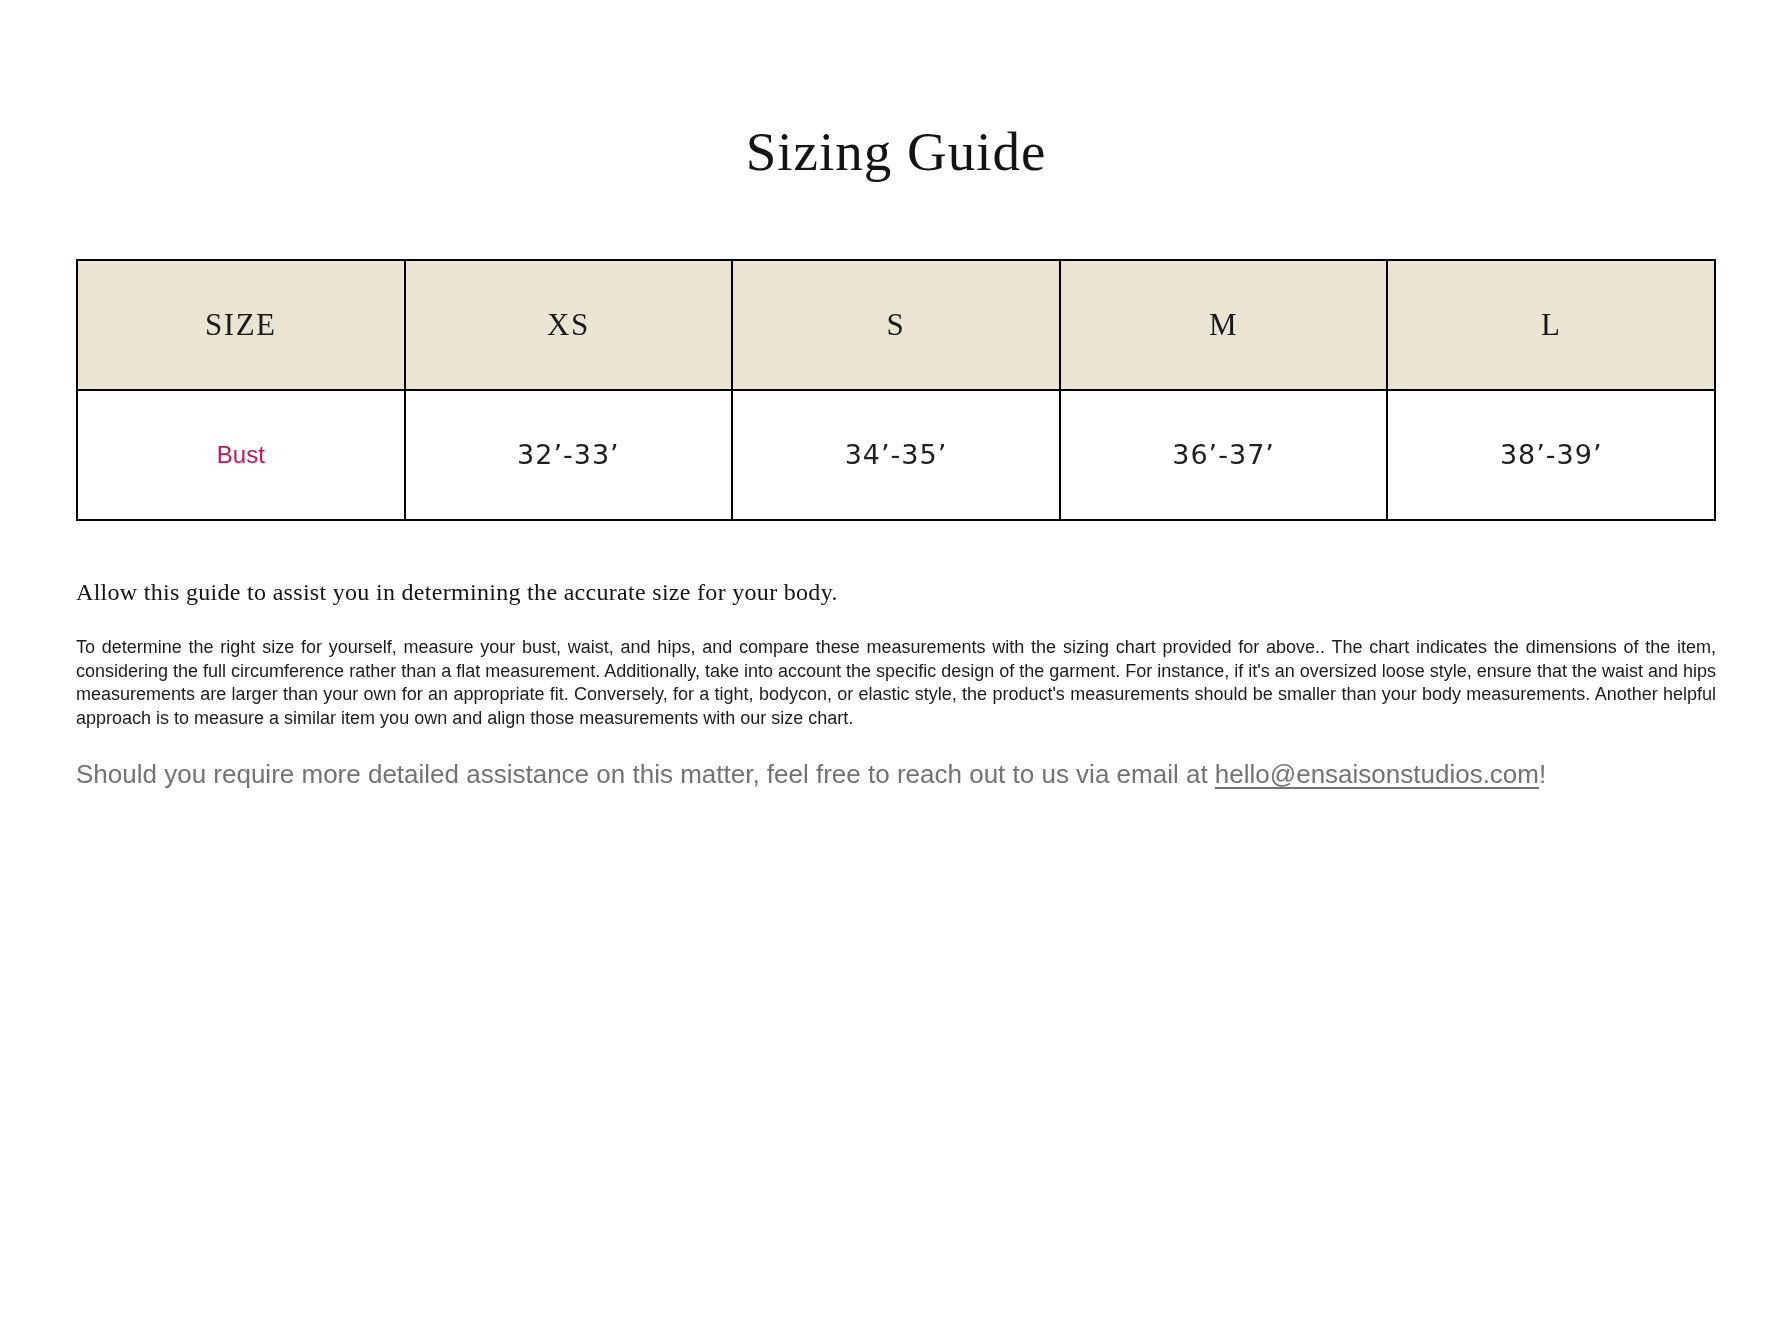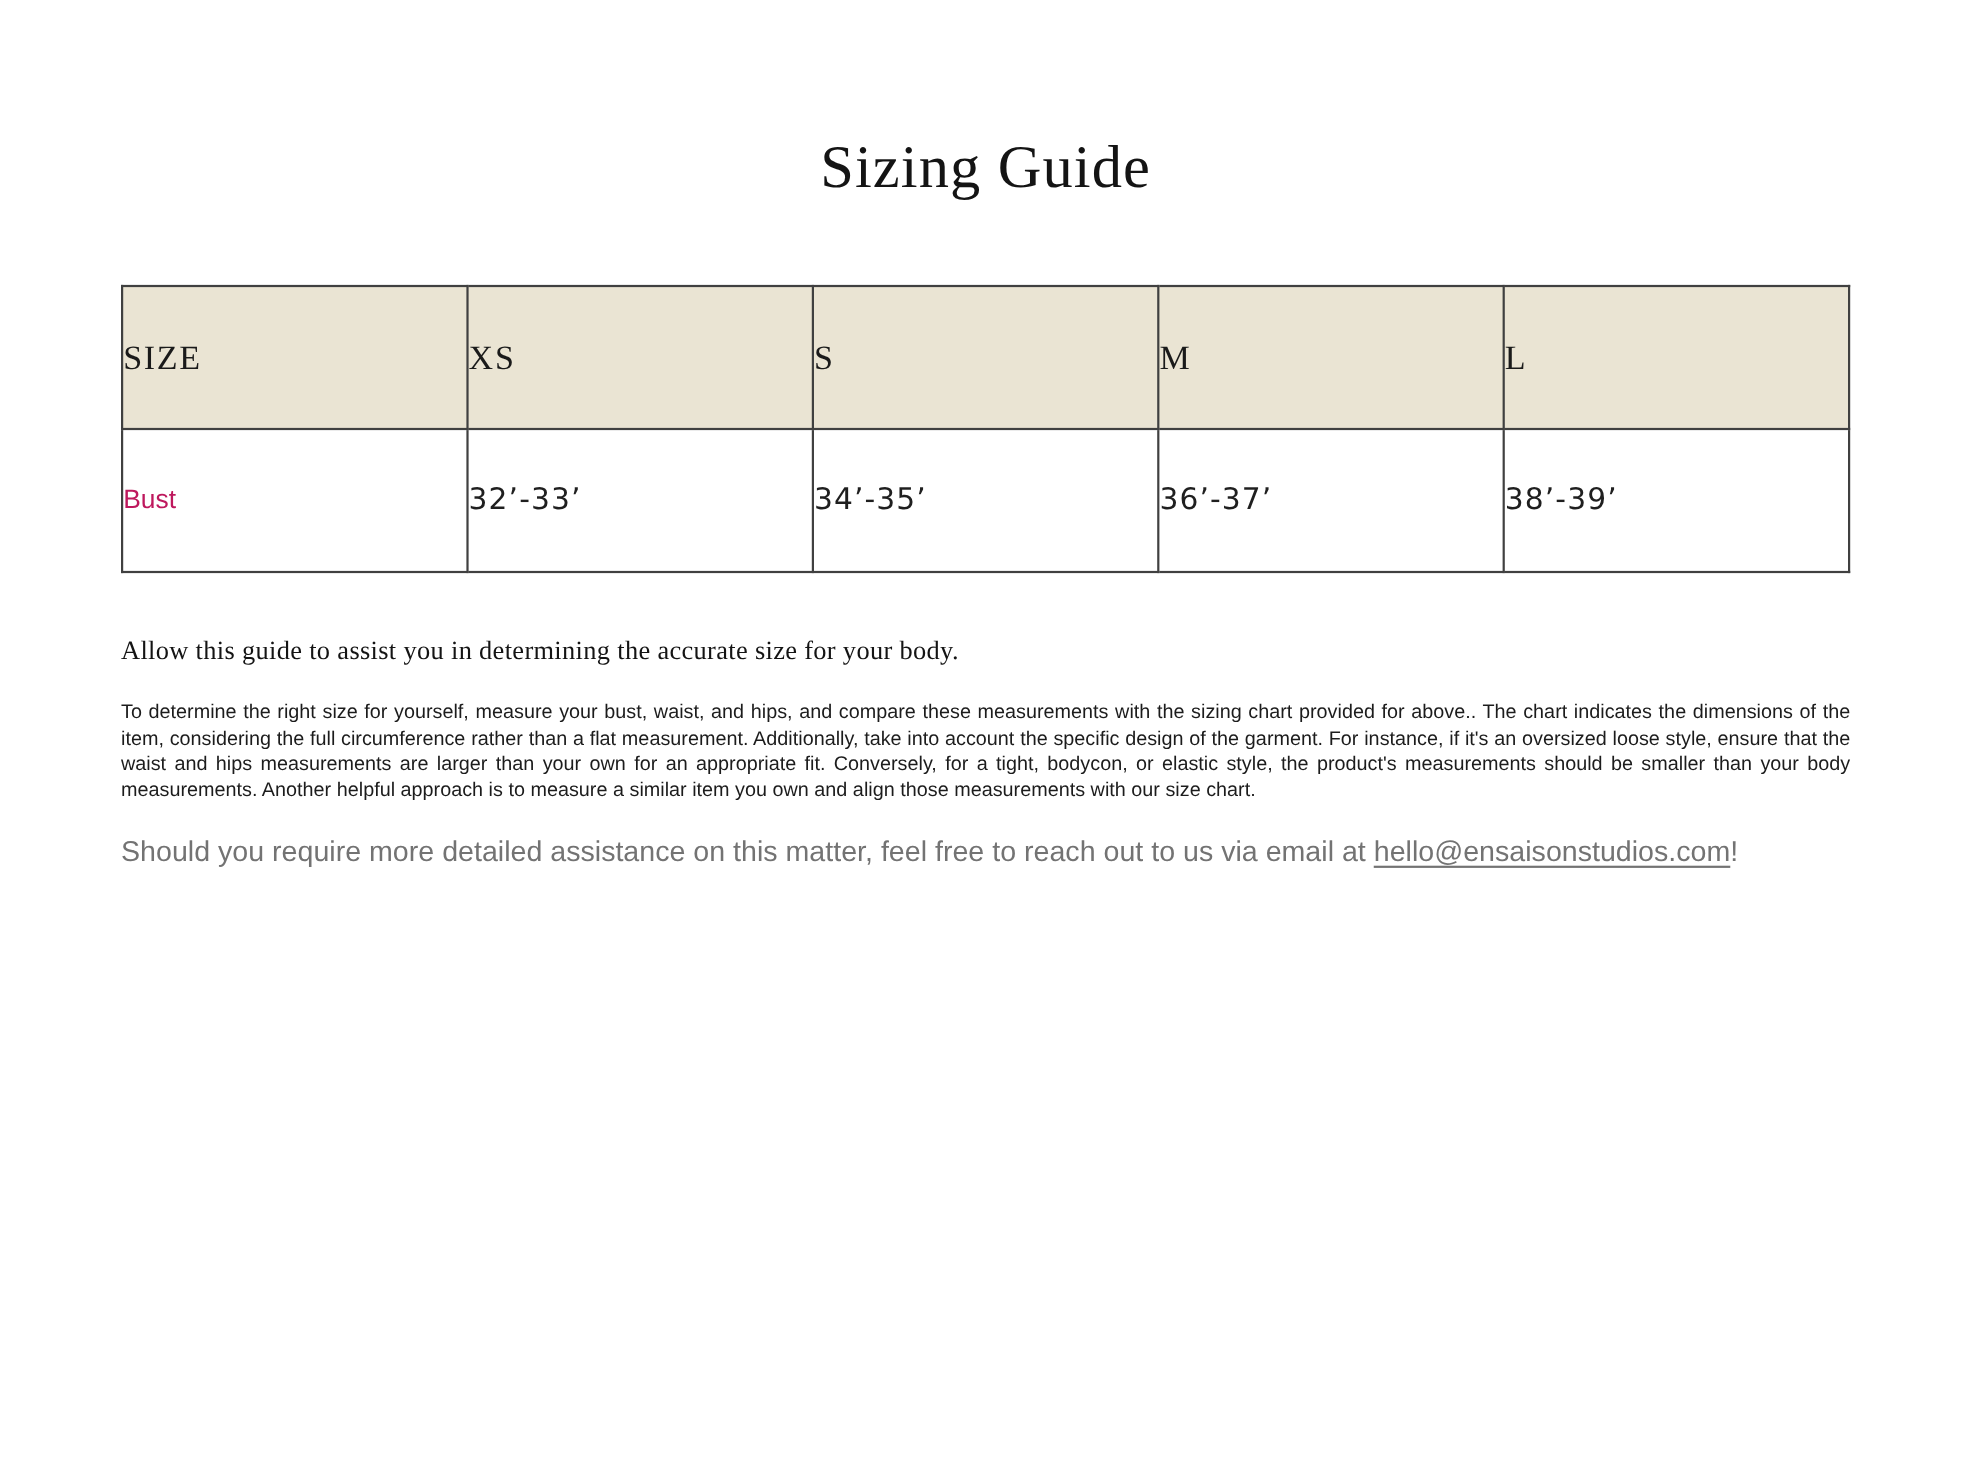--- a/index.html
+++ b/index.html
@@ -6,44 +6,44 @@
   html, body {
     width: 1792px;
     height: 1344px;
     background: #ffffff;
     font-family: "Liberation Sans", sans-serif;
     color: #1a1a1a;
   }
   .page {
     width: 1792px;
     height: 1344px;
-    padding: 0 110px;
+    padding: 0 76px;
     overflow: hidden;
   }
   .page-title {
     margin-top: 123px;
     text-align: center;
     font-family: "Liberation Serif", serif;
     font-weight: 400;
     font-size: 55px;
     line-height: 1.05;
     letter-spacing: 1px;
     color: #141414;
   }
   table.size-table {
     margin-top: 78px;
     width: 100%;
     border-collapse: collapse;
     table-layout: fixed;
   }
   table.size-table th,
   table.size-table td {
-    border: 2px solid #404040;
+    border: 2px solid #000000;
     height: 130px;
-    text-align: left;
+    text-align: center;
     vertical-align: middle;
   }
   table.size-table th {
     background: #eae4d3;
     font-family: "Liberation Serif", serif;
     font-weight: 400;
     font-size: 31px;
     letter-spacing: 1.5px;
     color: #1a1a1a;
   }

